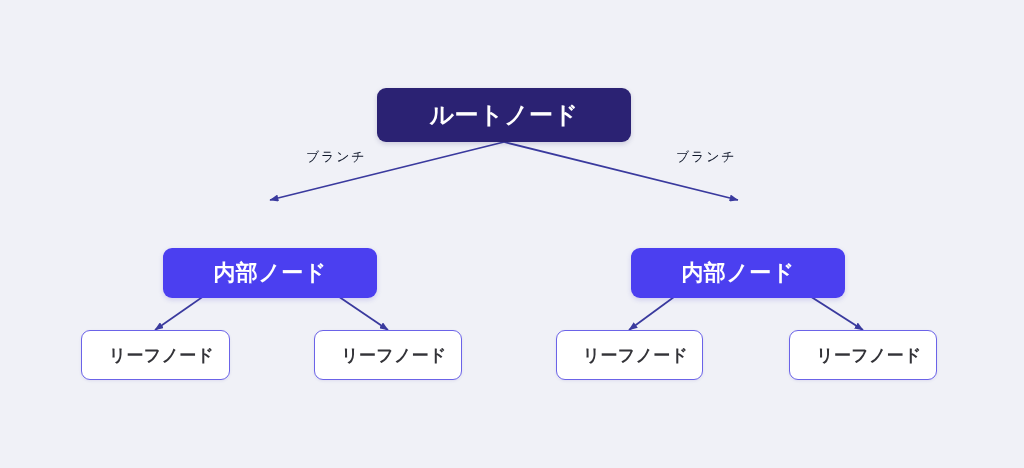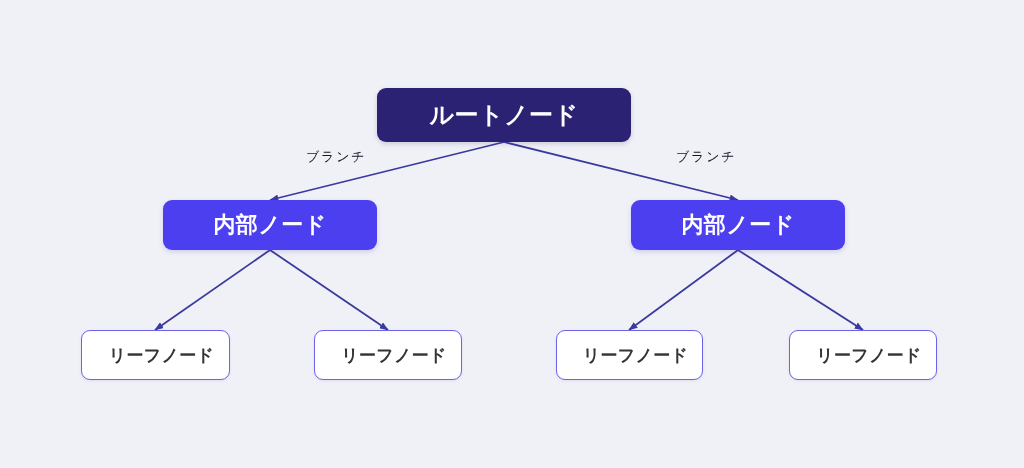--- a/index.html
+++ b/index.html
@@ -50,20 +50,21 @@
     box-shadow: 0 2px 5px rgba(40, 35, 100, 0.18);
   }
 
   .node-internal {
     background: #4b3ff0;
     color: #ffffff;
     font-weight: bold;
     font-size: 22px;
     border-radius: 9px;
     box-shadow: 0 2px 5px rgba(60, 50, 200, 0.18);
+    margin-top: 48px;
   }
 
   .node-leaf {
     background: #ffffff;
     color: #333338;
     font-weight: bold;
     font-size: 17px;
     border: 1.6px solid #6b63e8;
     border-radius: 9px;
     box-shadow: 0 1px 3px rgba(70, 60, 170, 0.10);

